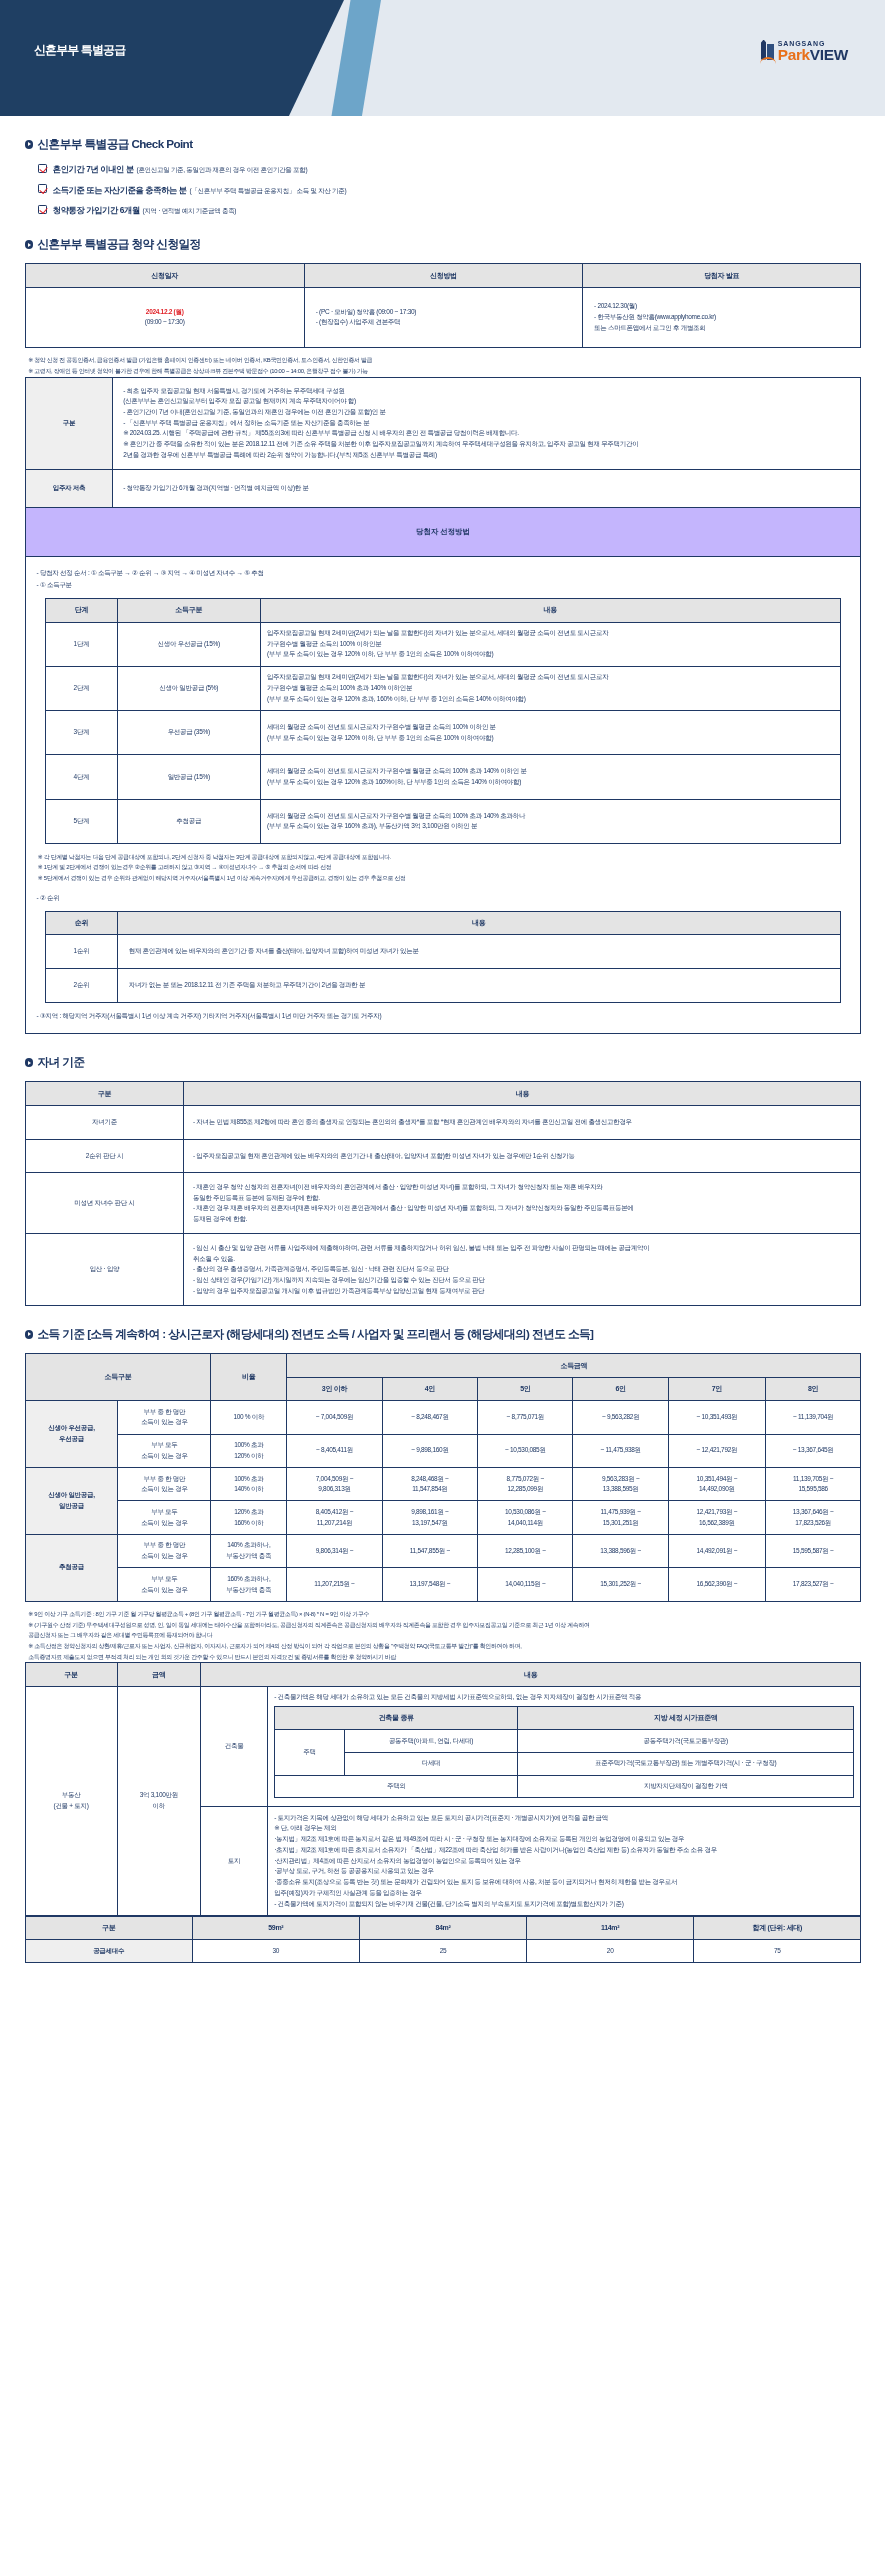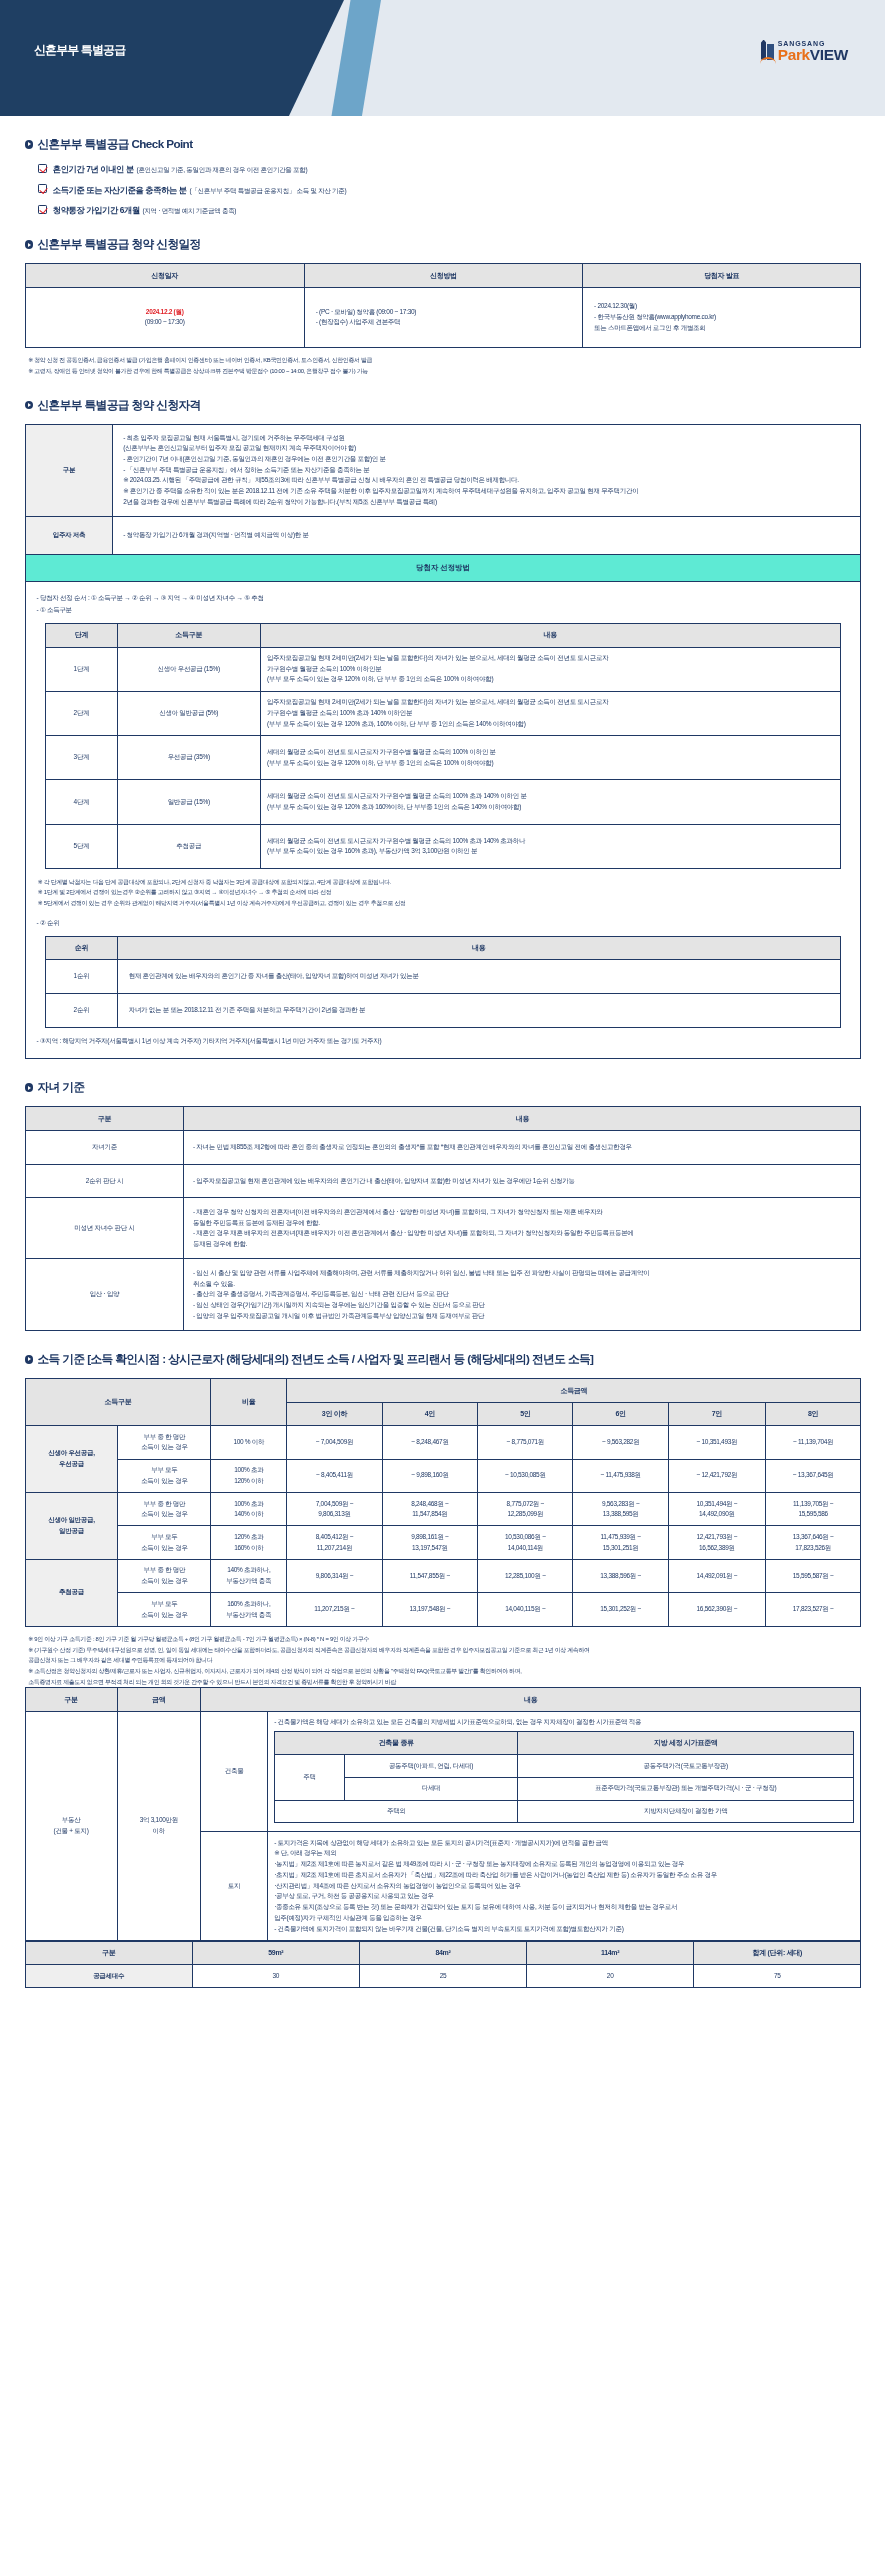--- a/index.html
+++ b/index.html
@@ -82,22 +82,22 @@
   .cell-label { background:#efefef; font-weight:bold; text-align:center; font-size:7px; }
   .red { color:#e01f26; font-weight:bold; }
 
   
   .notes { margin:7.4px 0 0 3.7px; }
   .note { font-size:5.9px; color:#1f3864; letter-spacing:-0.3px; line-height:1.8; }
 
   
   .outer-box { border:0.6px solid #1f3864; }
   .outer-box .box-head {
-    background:#5eead4; border-bottom:0.6px solid #1f3864;
-    text-align:center; font-size:7.4px; font-weight:bold; padding:8px 0; color:#1f3864;
+    background:#c4b5fd; border-bottom:0.6px solid #1f3864;
+    text-align:center; font-size:7.4px; font-weight:bold; padding:19px 0; color:#1f3864;
   }
   .outer-box .box-body { padding:9.8px 11px 11px 11px; }
   .lead { font-size:6.5px; line-height:1.9; letter-spacing:-0.3px; color:#1f3864; }
   .inner-tbl-wrap { margin:6.2px 8.6px 3.7px 8.6px; }
 
   
   .income td, .income th { font-size:6.2px; padding:4.3px 2.5px; }
   .income .grp { background:#efefef; font-weight:bold; font-size:6.5px; }
 
   
@@ -185,24 +185,20 @@
           <div>  또는 스마트폰앱에서 로그인 후 개별조회</div>
         </td>
       </tr>
     </tbody>
   </table>
   <div class="notes">
     <div class="note">※ 청약 신청 전 공동인증서, 금융인증서 발급 (가입은행 홈페이지 인증센터) 또는 네이버 인증서, KB국민인증서, 토스인증서, 신한인증서 발급</div>
     <div class="note">※ 고령자, 장애인 등 인터넷 청약이 불가한 경우에 한해 특별공급은 상상파크뷰 견본주택 방문접수 (10:00 ~ 14:00, 은행창구 접수 불가) 가능</div>
   </div>
 
-  <div class="sec-head">
-    <span class="sec-bullet"></span>
-    <span class="sec-title">신혼부부 특별공급 청약 신청자격</span>
-  </div>
   <table class="tbl">
     <colgroup>
         <col style="width:10.5%">
         <col>
       </colgroup>
     <tbody>
       <tr>
         <td class="cell-label">구분</td>
         <td class="tl" style="padding:8px 9.8px;">
           <div>- 최초 입주자 모집공고일 현재 서울특별시, 경기도에 거주하는 무주택세대 구성원</div>
@@ -370,21 +366,21 @@
           <div>- 출산의 경우 출생증명서, 가족관계증명서, 주민등록등본, 임신 · 낙태 관련 진단서 등으로 판단</div>
           <div>- 임신 상태인 경우(가임기간) 개시일까지 지속되는 경우에는 임신기간을 입증할 수 있는 진단서 등으로 판단</div>
           <div>- 입양의 경우 입주자모집공고일 개시일 이후 법규범인 가족관계등록부상 입양신고일 현재 등재여부로 판단</div>
         </td>
       </tr>
     </tbody>
   </table>
 
   <div class="sec-head">
     <span class="sec-bullet"></span>
-    <span class="sec-title">소득 기준 [소득 확인시점 : 상시근로자 (해당세대의) 전년도 소득 / 사업자 및 프리랜서 등 (해당세대의) 전년도 소득]</span>
+    <span class="sec-title">소득 기준 [소득 계속하여 : 상시근로자 (해당세대의) 전년도 소득 / 사업자 및 프리랜서 등 (해당세대의) 전년도 소득]</span>
   </div>
   <table class="tbl income">
     <colgroup>
       <col style="width:11%">
         <col style="width:11%">
         <col style="width:9%">
       <col style="width:11.3%">
         <col style="width:11.3%">
         <col style="width:11.3%">
       <col style="width:11.3%">

